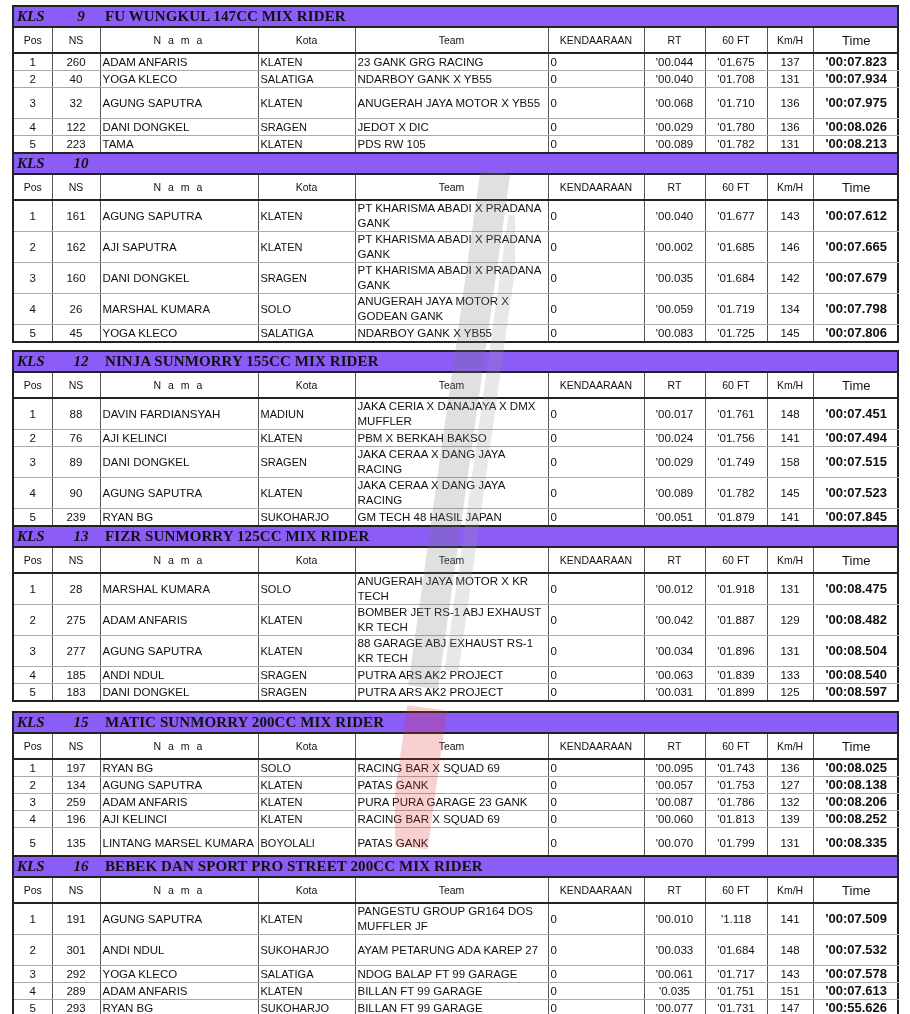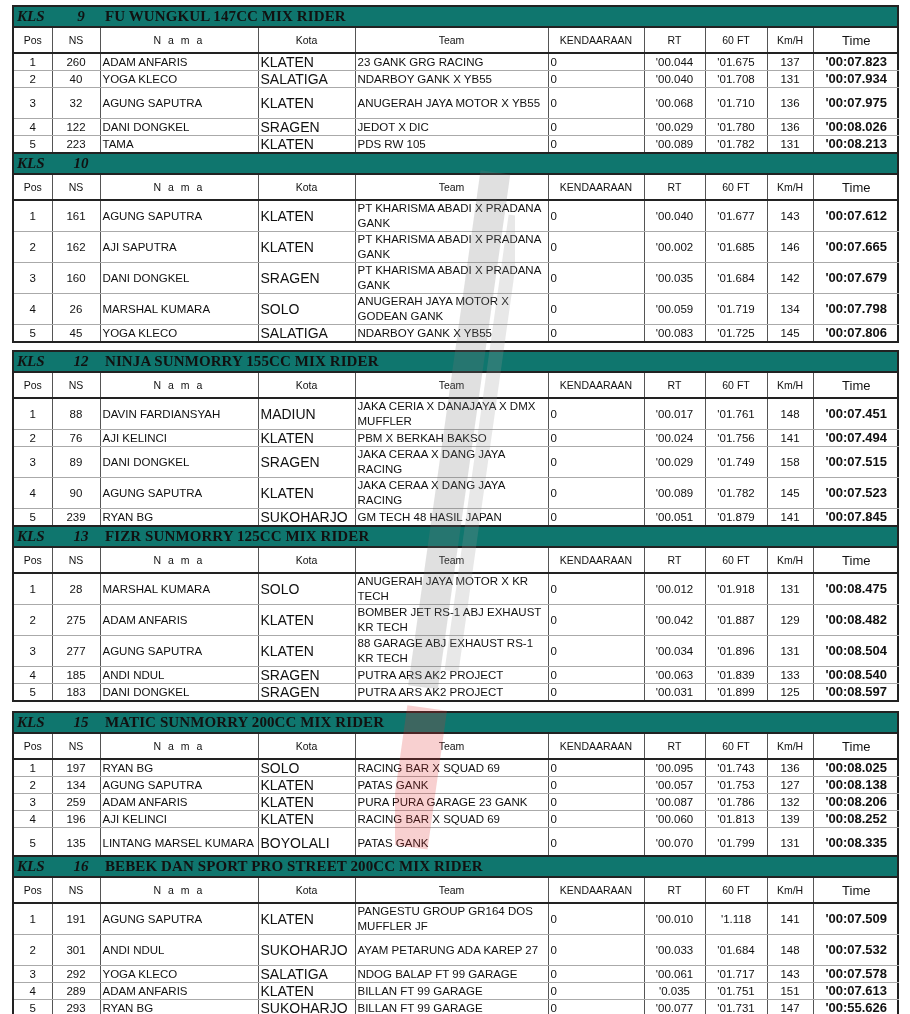--- a/index.html
+++ b/index.html
@@ -1,34 +1,34 @@
 <!DOCTYPE html>
 <html><head>
 <meta charset="utf-8">
 <style>
   html, body { margin: 0; padding: 0; background: #ffffff; }
   body { width: 910px; height: 1014px; position: relative; overflow: hidden; font-family: "Liberation Sans", sans-serif; color: #111; }
   .watermark { position: absolute; left: 395px; top: 150px; width: 120px; height: 720px; pointer-events: none; z-index: 3; opacity: 0.22; }
   .section { position: absolute; left: 12px; width: 887px; border: 2px solid #222; box-sizing: border-box; background: #fff; }
-  .sec-title { height: 19px; background: #0f766e; border-bottom: 2px solid #222; display: flex; align-items: center; font-family: "Liberation Serif", serif; font-weight: bold; font-size: 15px; white-space: nowrap; }
+  .sec-title { height: 19px; background: #8b5cf6; border-bottom: 2px solid #222; display: flex; align-items: center; font-family: "Liberation Serif", serif; font-weight: bold; font-size: 15px; white-space: nowrap; }
   .sec-title .kls { width: 42px; padding-left: 3px; font-style: italic; }
   .sec-title .num { width: 44px; text-align: center; font-style: italic; }
   .sec-title .name { padding-left: 2px; letter-spacing: 0.1px; }
   table { border-collapse: collapse; width: 100%; table-layout: fixed; }
   col.c-pos { width: 38px; } col.c-ns { width: 48px; } col.c-nama { width: 158px; } col.c-kota { width: 97px; }
   col.c-team { width: 193px; } col.c-kend { width: 96px; } col.c-rt { width: 61px; } col.c-ft { width: 62px; }
   col.c-kmh { width: 46px; } col.c-time { width: 86px; }
   th { font-size: 10.5px; font-weight: normal; height: 16px; padding: 4px; border-bottom: 2px solid #222; border-right: 1px solid #555; text-align: center; }
   th.nama { letter-spacing: 2px; }
   th.time { font-size: 13px; }
   th:last-child, td:last-child { border-right: none; }
   td { font-size: 11.5px; padding: 0 2px; border-right: 1px solid #555; border-bottom: 1px solid #aaa; line-height: 14px; height: 16px; vertical-align: middle; }
   tr:last-child td { border-bottom: none; }
   td.c { text-align: center; }
-  td.kota { font-size: 14px; }
+  td.kota { font-size: 11px; }
   td.team { line-height: 15px; }
   td.time { text-align: center; font-weight: bold; font-size: 13px; }
   tr.tall td { height: 30px; }
 </style>
 </head>
 <body>
 
 <svg class="watermark" viewBox="0 0 120 720" preserveAspectRatio="none">
   <g transform="rotate(8 60 360)">
     <rect x="38" y="20" width="30" height="520" fill="#777"></rect>

